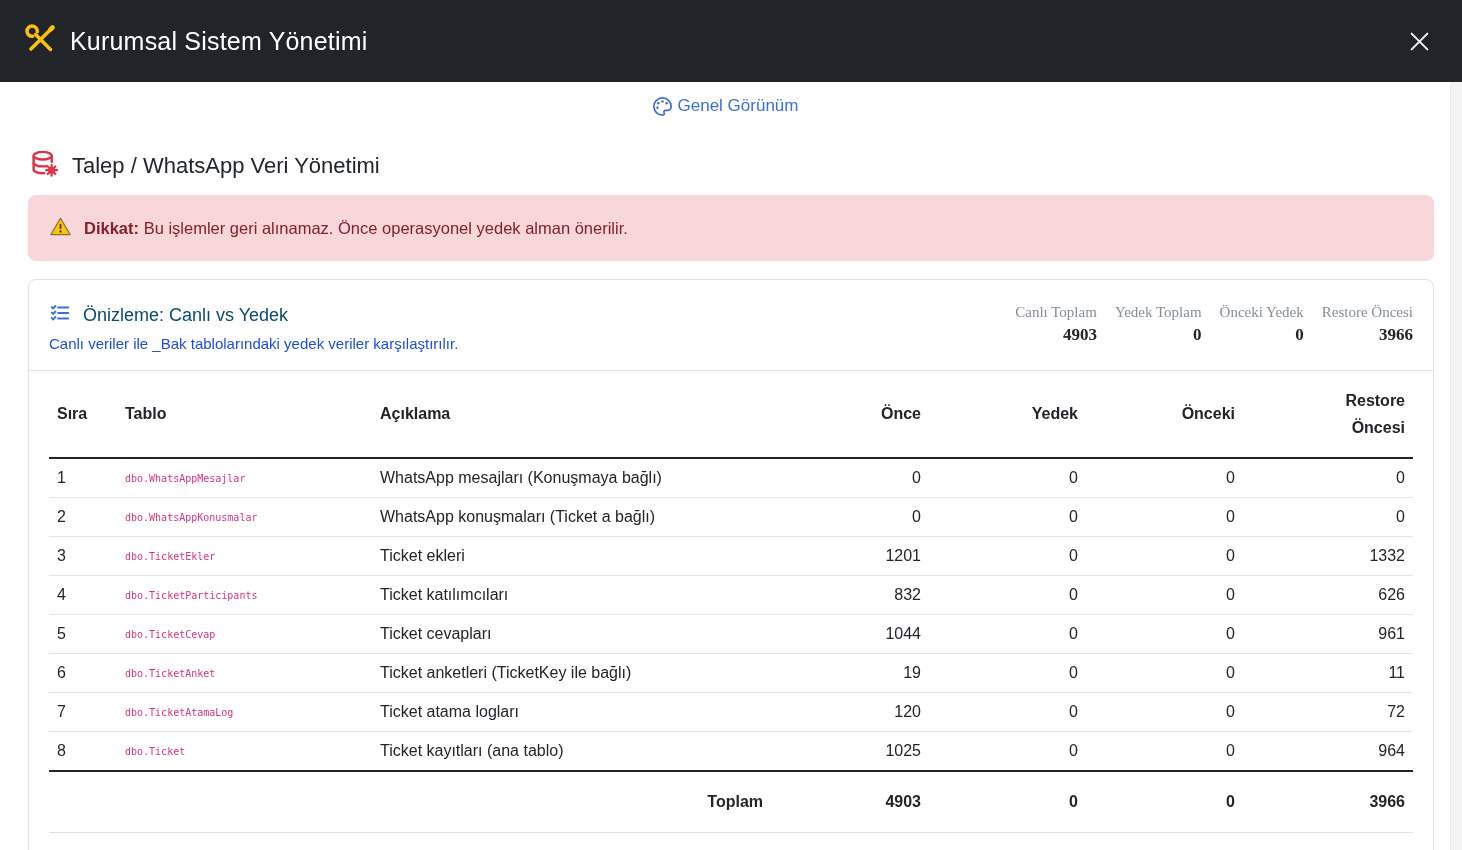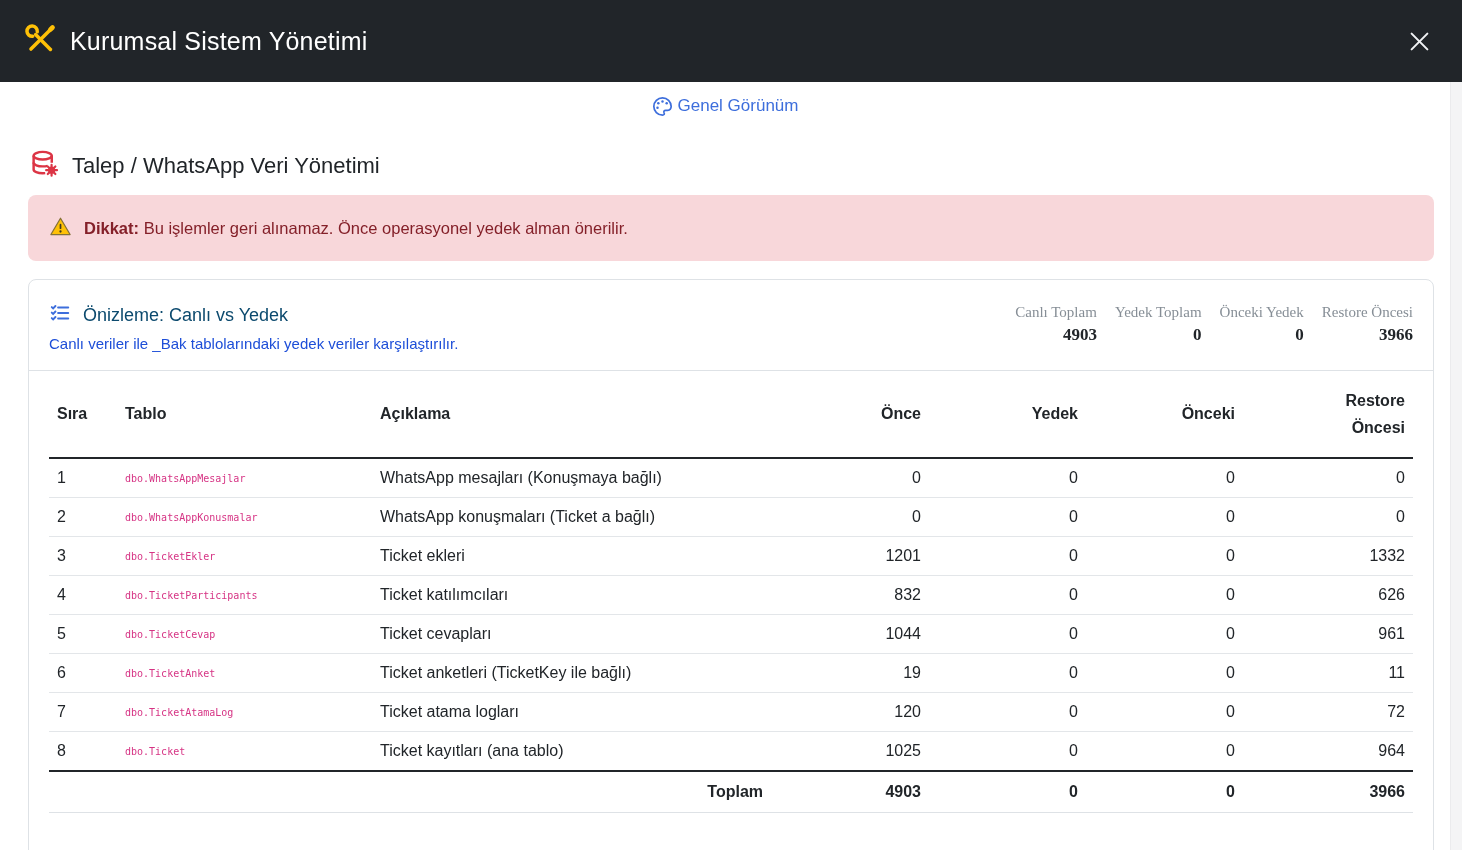--- a/index.html
+++ b/index.html
@@ -60,21 +60,21 @@
   col.c-yedek   { width:157px; }
   col.c-onceki  { width:157px; }
   col.c-restore { width:170px; }
   thead th { font-size:16px; font-weight:700; text-align:left; vertical-align:middle;
              padding:16px 8px; border-bottom:2px solid #212529; }
   thead th.num, td.num { text-align:right; }
   .th-wrap { display:inline-block; max-width:74px; text-align:right; line-height:1.7; }
   tbody td { font-size:16px; padding:10px 8px; border-bottom:1px solid #e3e6e9;
              vertical-align:middle; }
   td.code { font-family:"DejaVu Sans Mono", monospace; font-size:10px; color:#d63384; }
-  tfoot td { font-size:16px; font-weight:700; padding:11px 8px;
+  tfoot td { font-size:16px; font-weight:700; padding:21px 8px;
              border-top:2px solid #212529; border-bottom:1px solid #dee2e6; }
   tfoot td.tot-label { text-align:right; padding-right:16px; }
 </style>
 </head>
 <body>
 
 <header class="app-header">
   <div class="header-left">
     <span class="hicon">
       <svg width="31" height="31" viewBox="0 0 24 24" fill="none">

